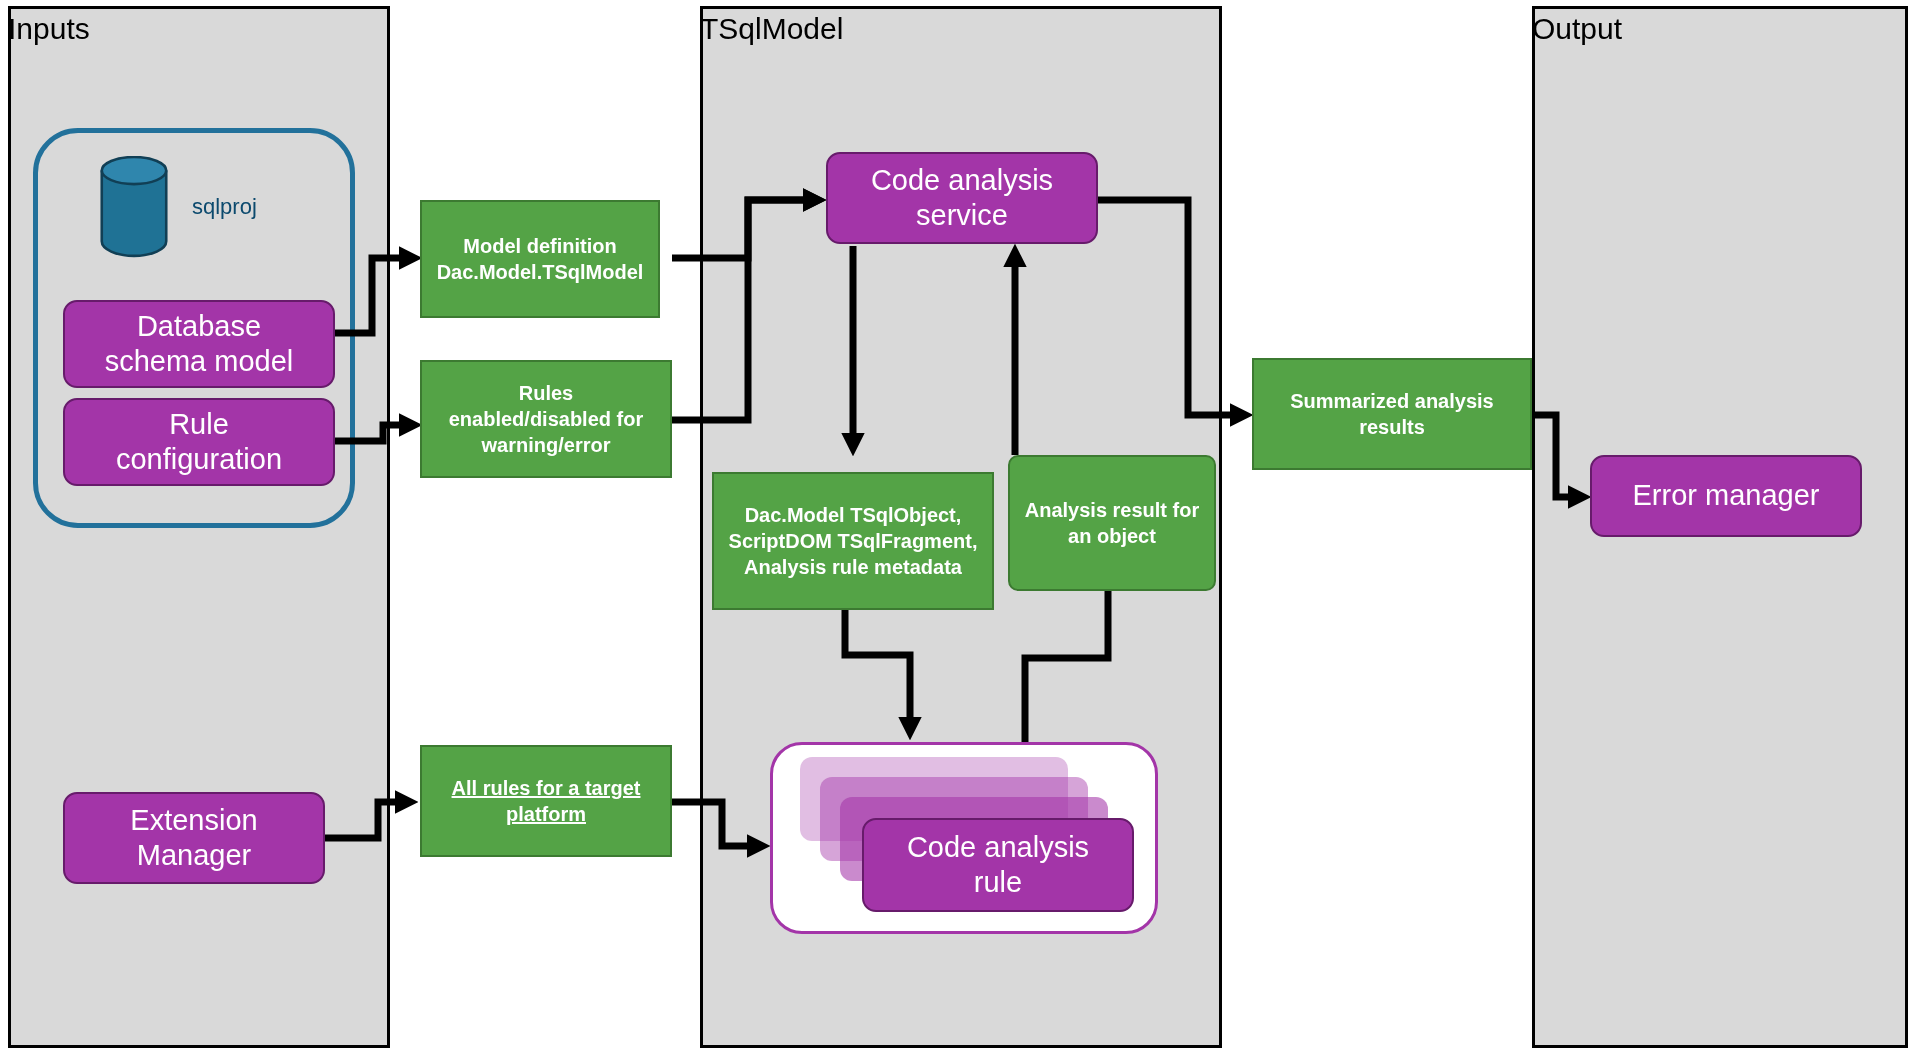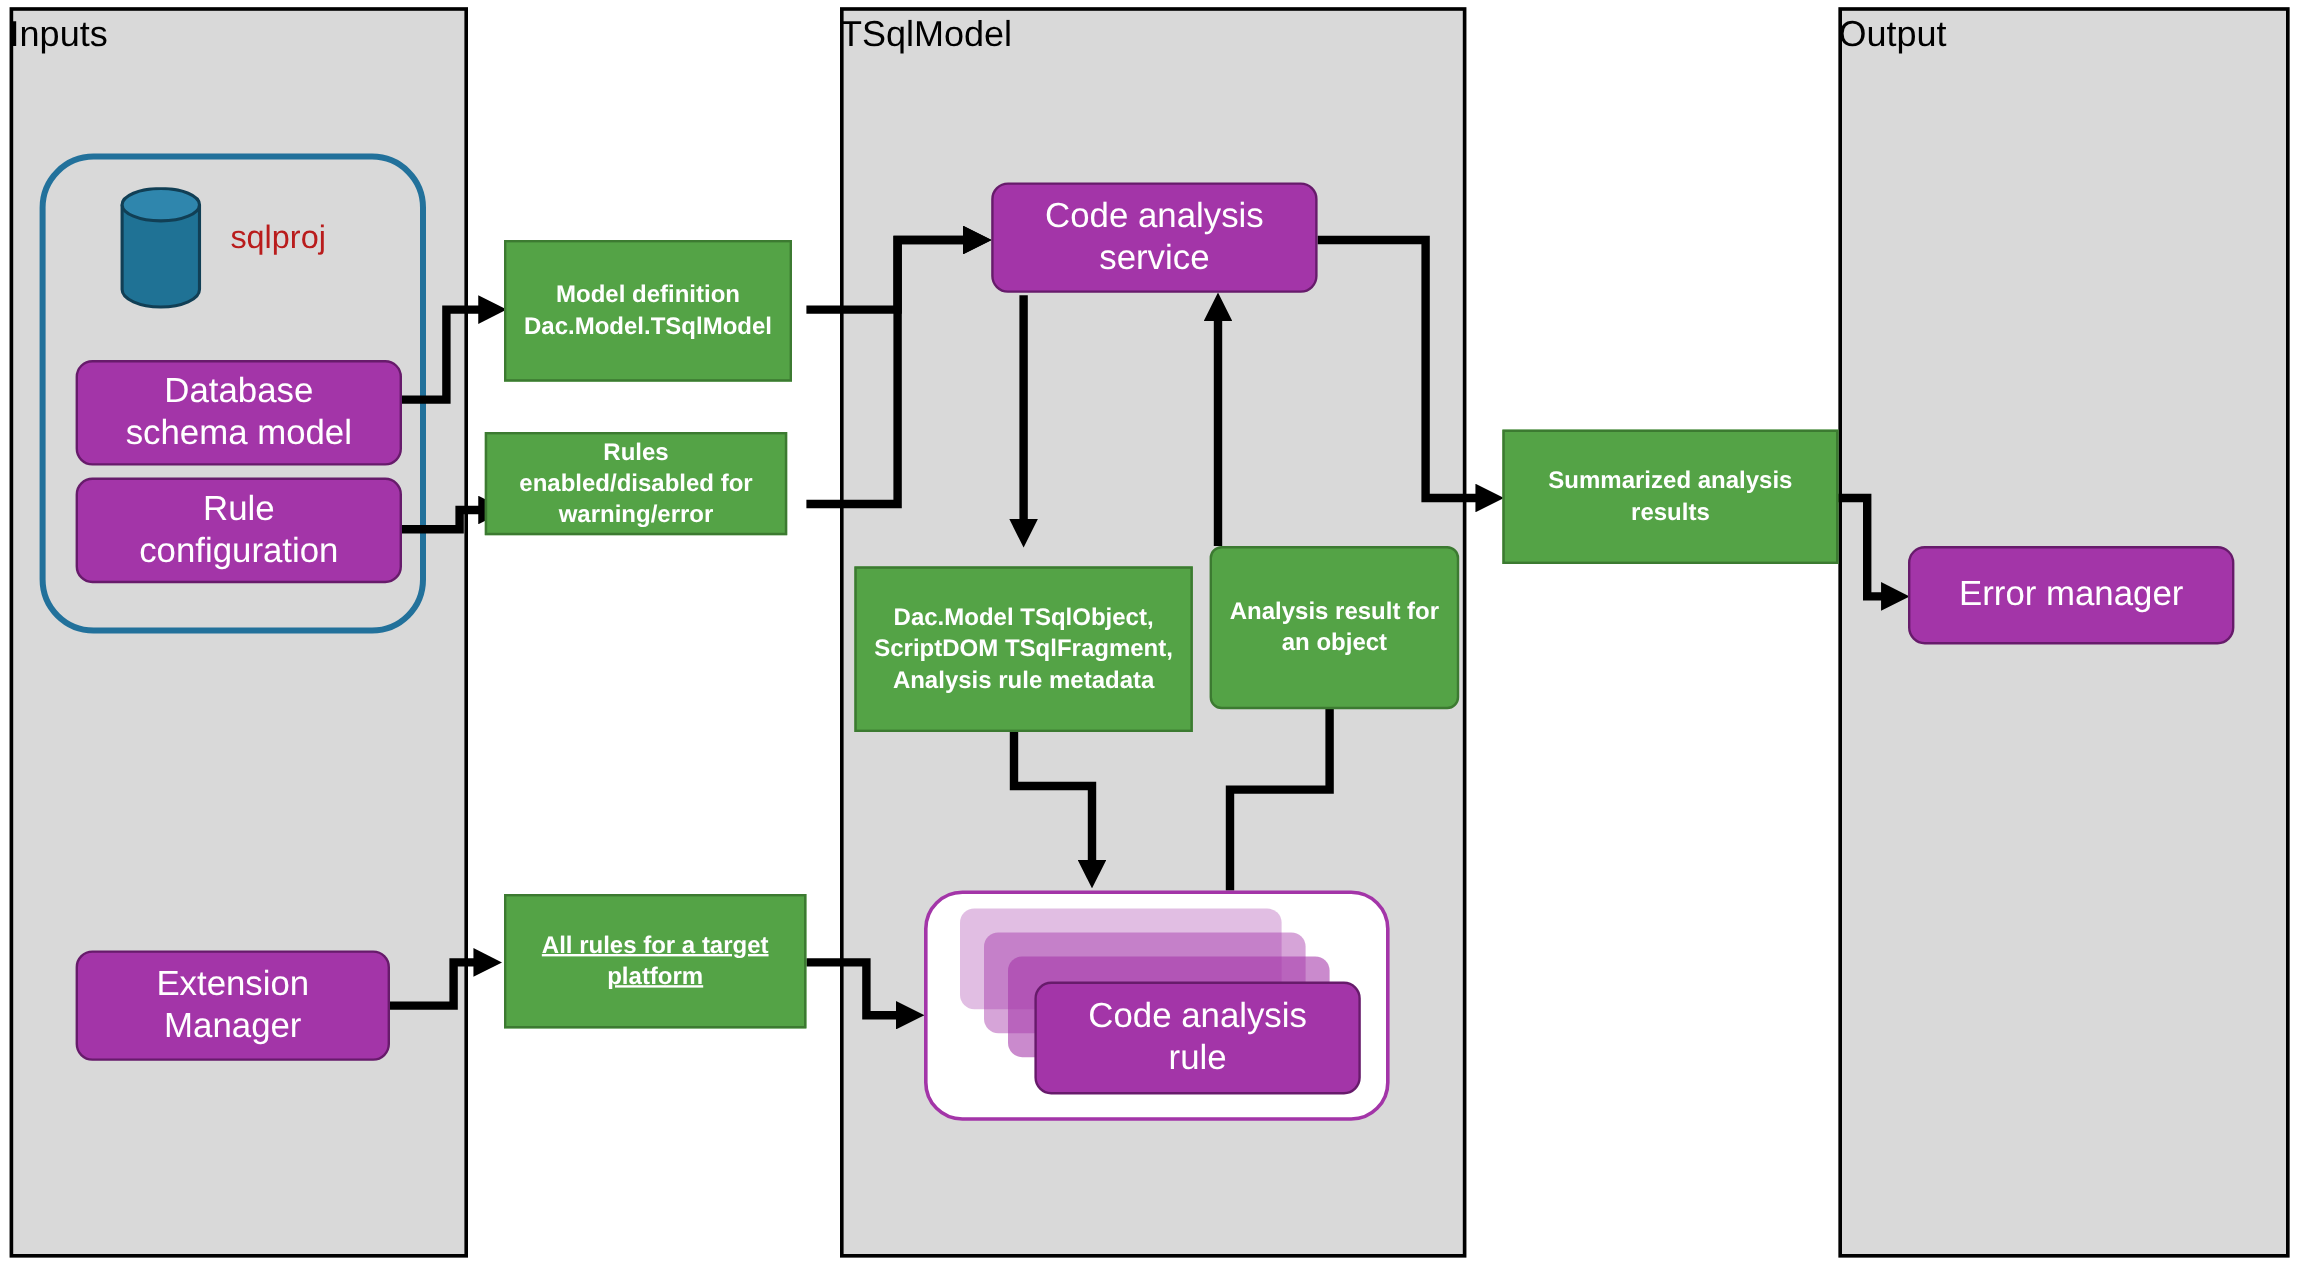--- a/index.html
+++ b/index.html
@@ -30,31 +30,31 @@
     font-size:20px;font-weight:700;line-height:1.3;}
 
   .rule-container{position:absolute;left:770px;top:742px;width:388px;height:192px;
     background:#fff;border:3.5px solid var(--purple);border-radius:32px;z-index:8;}
   .ghost{position:absolute;border-radius:12px;z-index:9;}
   .ghost-1{left:800px;top:757px;width:268px;height:84px;background:rgba(163,53,168,0.32);}
   .ghost-2{left:820px;top:777px;width:268px;height:84px;background:rgba(163,53,168,0.45);}
   .ghost-3{left:840px;top:797px;width:268px;height:84px;background:rgba(163,53,168,0.58);}
 
   .cylinder-wrap{position:absolute;left:96px;top:156px;width:76px;height:104px;z-index:4;}
-  .sqlproj-label{position:absolute;left:192px;top:183px;font-size:27px;color:#b91c1c;z-index:4;}
+  .sqlproj-label{position:absolute;left:192px;top:194px;font-size:22px;color:#0c4a6e;z-index:4;}
 
   svg.arrows{position:absolute;left:0;top:0;width:1915px;height:1055px;z-index:5;pointer-events:none;}
   .arrow{fill:none;stroke:var(--arrow);stroke-width:7;}
 
   
   #db-schema{left:63px;top:290px;width:272px;height:88px;margin-top:10px;}
   #rule-config{left:63px;top:398px;width:272px;height:88px;}
   #ext-manager{left:63px;top:792px;width:262px;height:92px;}
   #model-def{left:420px;top:200px;width:240px;height:118px;}
-  #rules-enabled{left:404px;top:360px;width:252px;height:86px;}
+  #rules-enabled{left:420px;top:360px;width:252px;height:118px;}
   #all-rules{left:420px;top:745px;width:252px;height:112px;text-decoration:underline;}
   #service{left:826px;top:152px;width:272px;height:92px;}
   #dac-objects{left:712px;top:440px;width:282px;height:138px;margin-top:32px;}
   #analysis-result{left:1008px;top:455px;width:208px;height:136px;border-radius:10px;}
   #ca-rule{left:862px;top:818px;width:272px;height:94px;font-size:29px;}
   #summarized{left:1252px;top:358px;width:280px;height:112px;}
   #error-manager{left:1590px;top:455px;width:272px;height:82px;}
 
   #panel-inputs{left:8px;top:6px;width:382px;height:1042px;}
   #panel-analysis{left:700px;top:6px;width:522px;height:1042px;}

